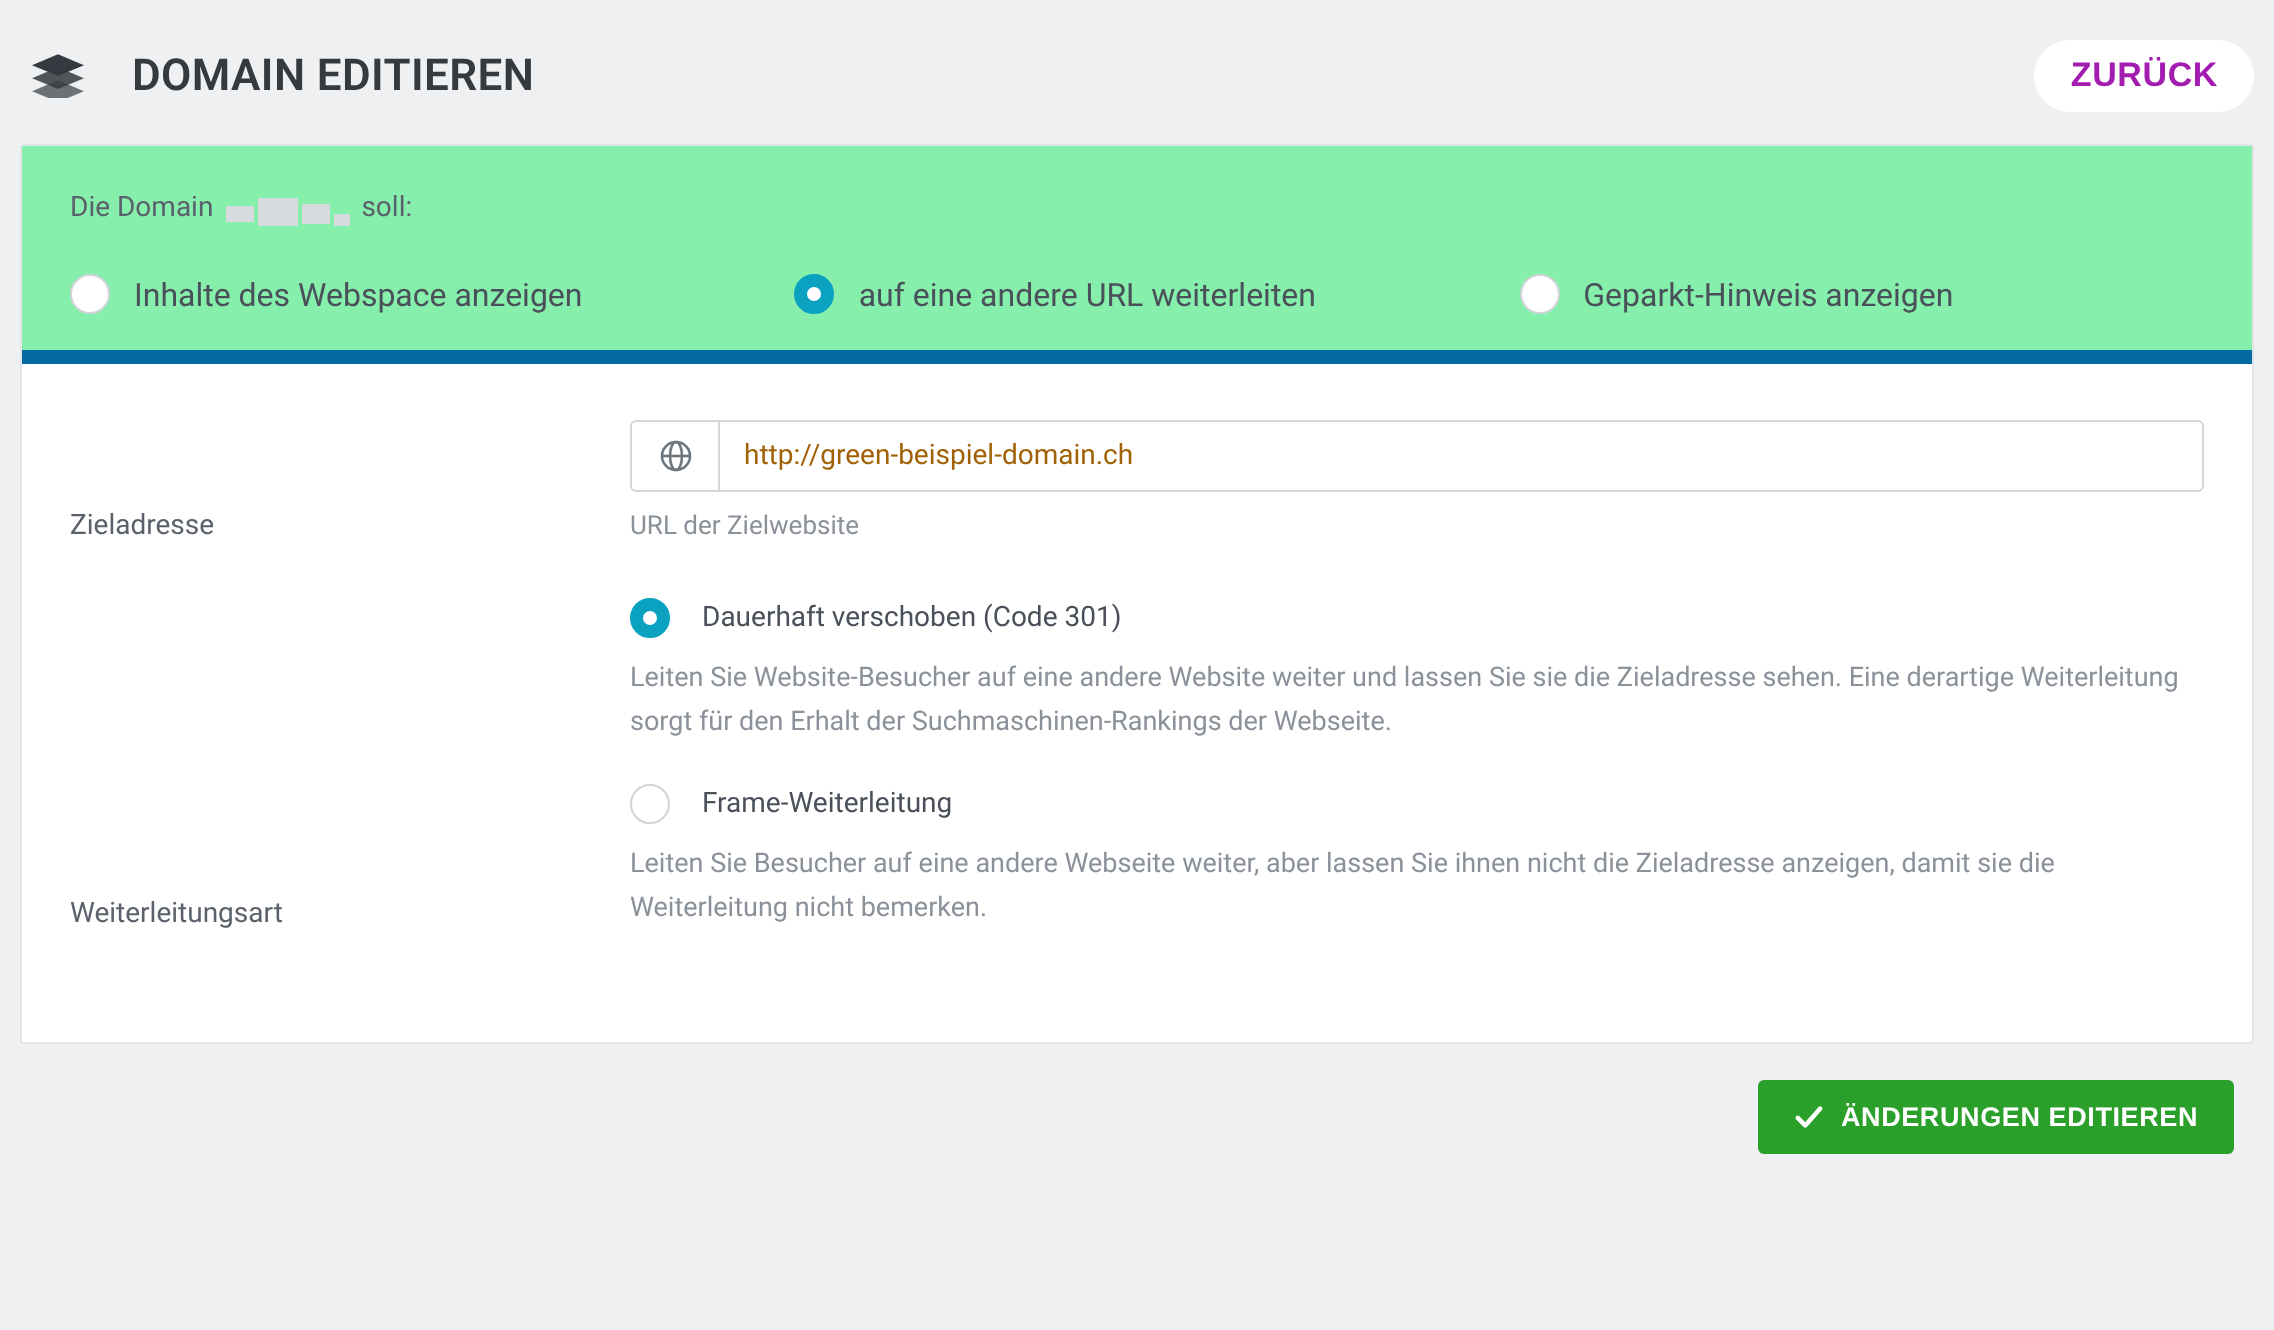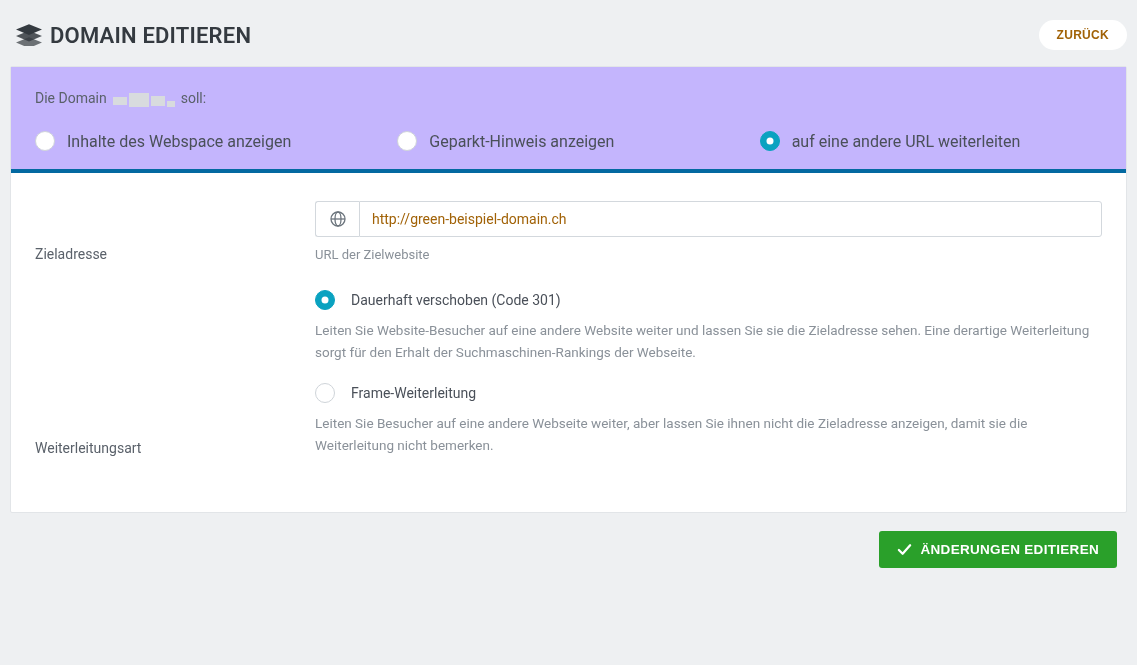--- a/index.html
+++ b/index.html
@@ -12,54 +12,54 @@
     }
     .header {
       display: flex;
       align-items: center;
       justify-content: space-between;
       padding: 10px 0 16px 6px;
     }
     .header-left {
       display: flex;
       align-items: center;
-      gap: 8px;
+      gap: 24px;
     }
     .header-title {
       font-size: 22px;
       font-weight: 600;
       color: #343a40;
       letter-spacing: 0.2px;
     }
     .layers-icon {
       width: 26px;
       height: 22px;
       position: relative;
       display: inline-block;
     }
     .layers-icon svg { display: block; }
     .btn-back {
       background: #fff;
-      color: #a16207;
+      color: #a21caf;
       border: none;
       padding: 8px 18px;
       border-radius: 18px;
       font-weight: 700;
-      font-size: 12px;
+      font-size: 17px;
       cursor: pointer;
       letter-spacing: 0.3px;
     }
     .panel {
       background: #fff;
       border: 1px solid #e2e5e8;
       border-radius: 2px;
     }
     .panel-top {
-      background: #c4b5fd;
-      border-bottom: 4px solid #0369a1;
+      background: #86efac;
+      border-bottom: 7px solid #0369a1;
       padding: 22px 24px 18px 24px;
     }
     .top-text {
       color: #5a616a;
       font-size: 14px;
       margin-bottom: 24px;
       display: flex;
       align-items: center;
       gap: 6px;
     }
@@ -233,26 +233,26 @@
           <span class="c4"></span>
       </span>
       <span>soll:</span>
     </div>
     <div class="choices">
       <div class="choice">
         <span class="radio"></span>
         <span class="choice-label">Inhalte des Webspace anzeigen</span>
       </div>
       <div class="choice">
+        <span class="radio checked"></span>
+        <span class="choice-label">auf eine andere URL weiterleiten</span>
+      </div>
+      <div class="choice">
         <span class="radio"></span>
         <span class="choice-label">Geparkt-Hinweis anzeigen</span>
-      </div>
-      <div class="choice">
-        <span class="radio checked"></span>
-        <span class="choice-label">auf eine andere URL weiterleiten</span>
       </div>
     </div>
   </div>
 
   <div class="panel-body">
 
     <div class="form-row">
       <div class="form-label">Zieladresse</div>
       <div class="form-field">
         <div class="input-group">

